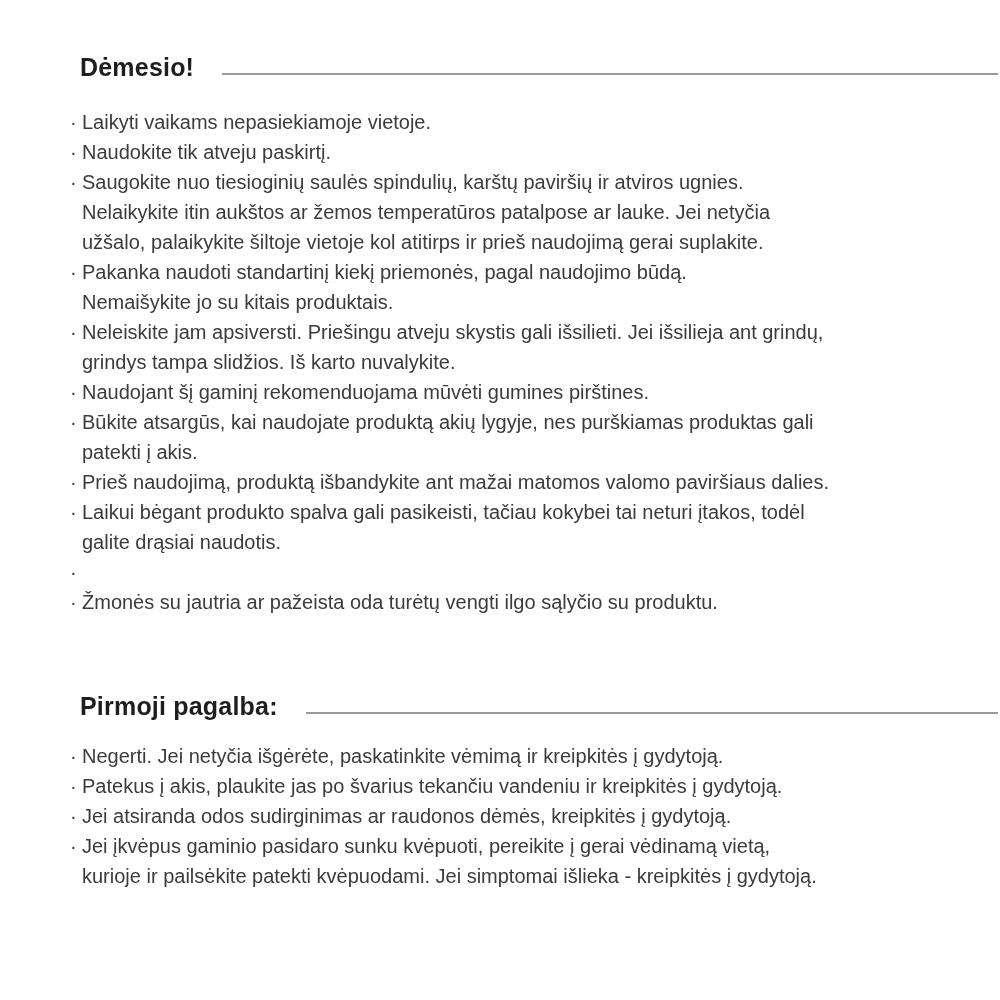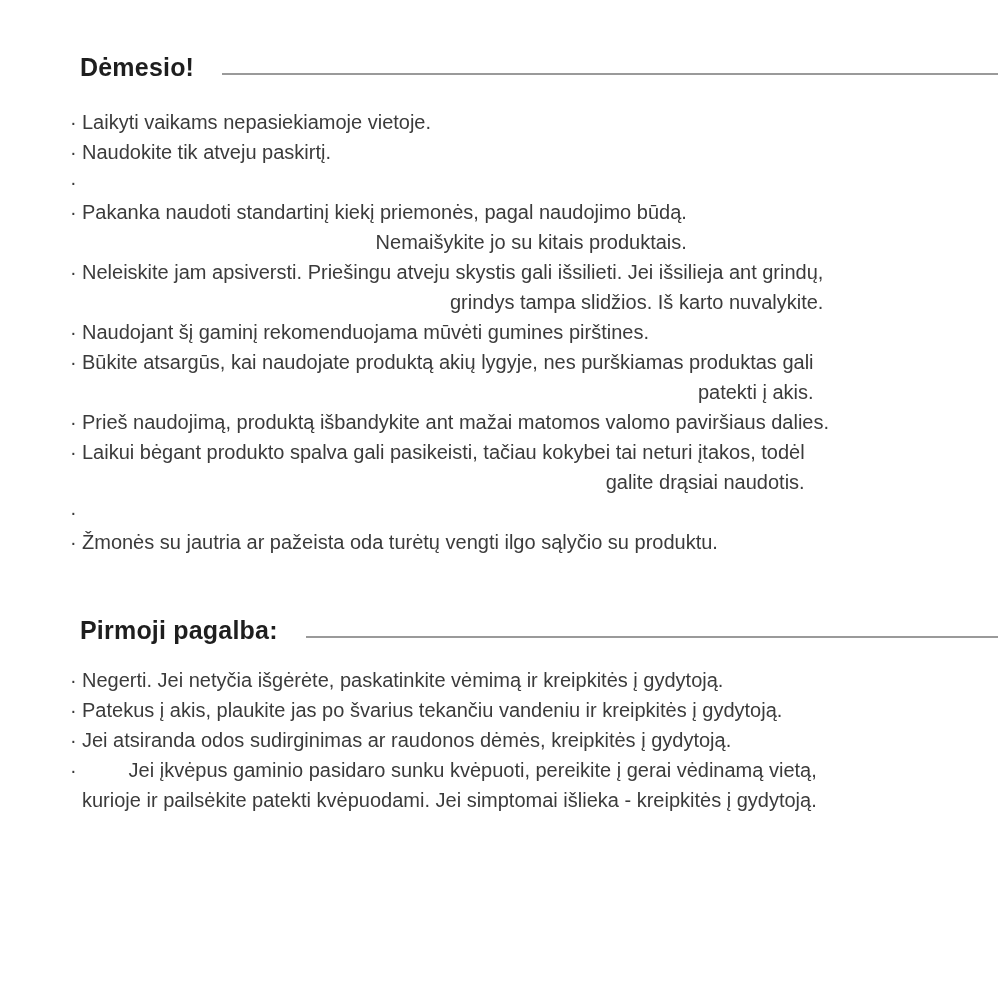--- a/index.html
+++ b/index.html
@@ -51,23 +51,22 @@
     display: flex;
     align-items: flex-start;
   }
   .bullet {
     flex: none;
     width: 12px;
     text-align: left;
   }
   .text {
     white-space: pre-line;
-    text-align: right;
   }
-  .section-2 { margin-top: 58px; }
+  .section-2 { margin-top: 74px; }
 </style>
 </head>
 <body>
 
 <div class="page">
 
   <section class="section-1">
     <div class="section-header">
       <h2 class="heading">Dėmesio!</h2>
       <div class="rule"></div>
@@ -76,20 +75,23 @@
       <div class="item">
         <span class="bullet">·</span>
         <span class="text">Laikyti vaikams nepasiekiamoje vietoje.</span>
       </div>
       <div class="item">
         <span class="bullet">·</span>
         <span class="text">Naudokite tik atveju paskirtį.</span>
       </div>
       <div class="item">
         <span class="bullet">·</span>
+        <span class="text">Saugokite nuo tiesioginių saulės spindulių, karštų paviršių ir atviros ugnies.
+Nelaikykite itin aukštos ar žemos temperatūros patalpose ar lauke. Jei netyčia
+užšalo, palaikykite šiltoje vietoje kol atitirps ir prieš naudojimą gerai suplakite.</span>
       </div>
       <div class="item">
         <span class="bullet">·</span>
         <span class="text">Pakanka naudoti standartinį kiekį priemonės, pagal naudojimo būdą.
 Nemaišykite jo su kitais produktais.</span>
       </div>
       <div class="item">
         <span class="bullet">·</span>
         <span class="text">Neleiskite jam apsiversti. Priešingu atveju skystis gali išsilieti. Jei išsilieja ant grindų,
 grindys tampa slidžios. Iš karto nuvalykite.</span>

